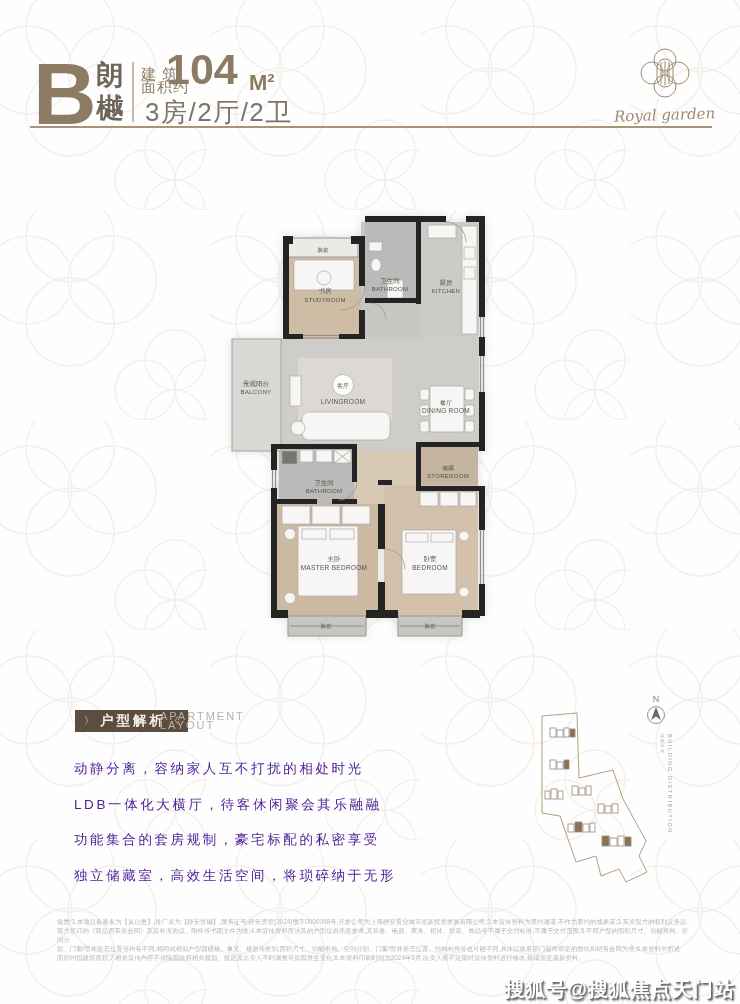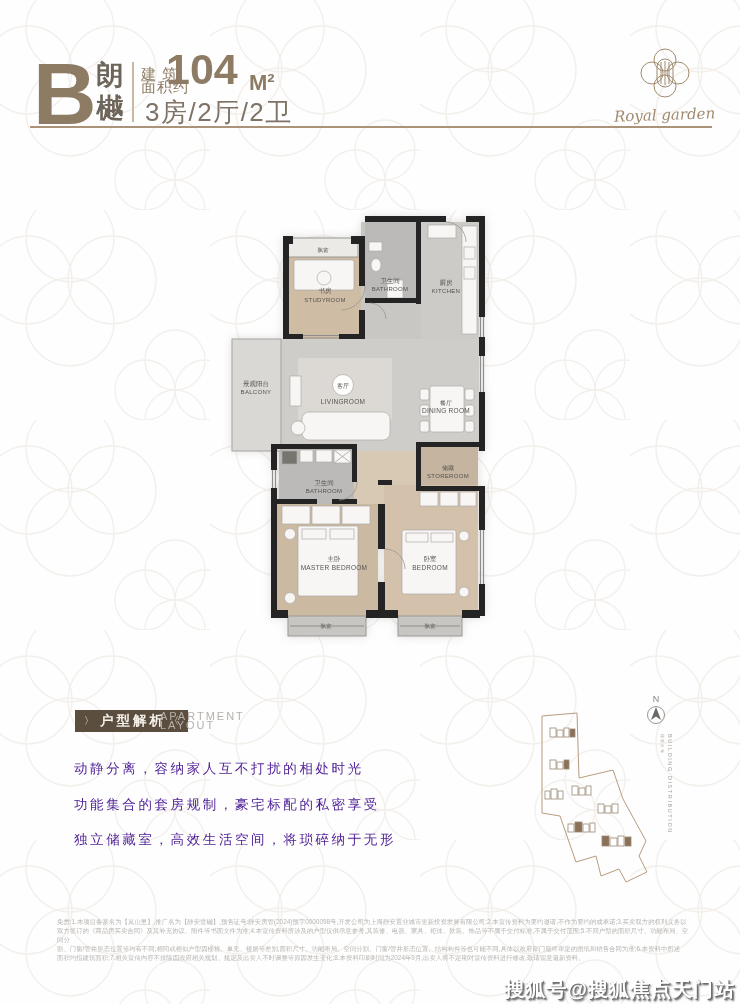--- a/index.html
+++ b/index.html
@@ -262,20 +262,21 @@
   <span class="arrow l">〉</span>
   <span>户型解析</span>
   <span class="arrow r">〈</span>
 </div>
 <div class="abs subtitle">
   <div>APARTMENT</div>
   <div>LAYOUT</div>
 </div>
 <div class="abs para">
   <div>动静分离，容纳家人互不打扰的相处时光</div>
+  <div>LDB一体化大横厅，待客休闲聚会其乐融融</div>
   <div>功能集合的套房规制，豪宅标配的私密享受</div>
   <div>独立储藏室，高效生活空间，将琐碎纳于无形</div>
 </div>
 
 <svg class="abs site" width="176" height="220" viewBox="0 0 176 220">
   <path d="M22,30 L57,27 L59,92 L93,84 L103,113 L126,155 L119,170 L127,186 L106,196 L99,183 L81,190 L76,170 L56,176 L40,130 L22,127 Z" fill="none" stroke="#b89c7e" stroke-width="1"></path>
   <g fill="#ffffff" stroke="#9b8a76" stroke-width="0.8">
     <rect x="30" y="42" width="6" height="9"></rect>
       <rect x="37" y="44" width="6" height="7"></rect>
     <rect x="44" y="42" width="5" height="9"></rect>

